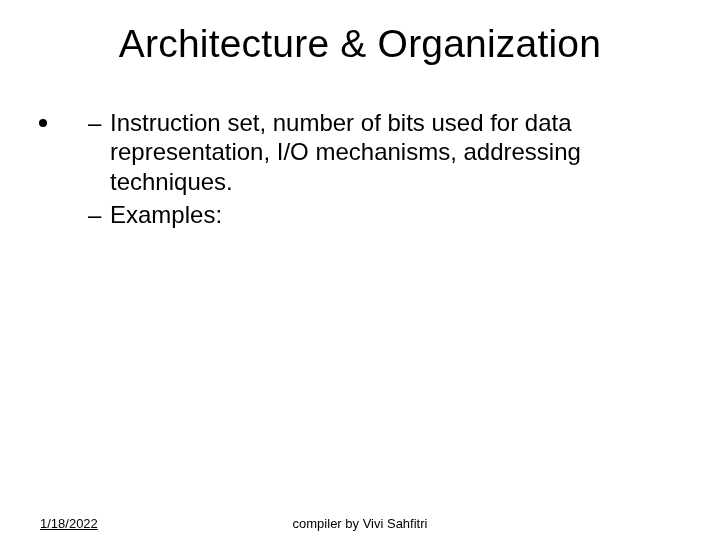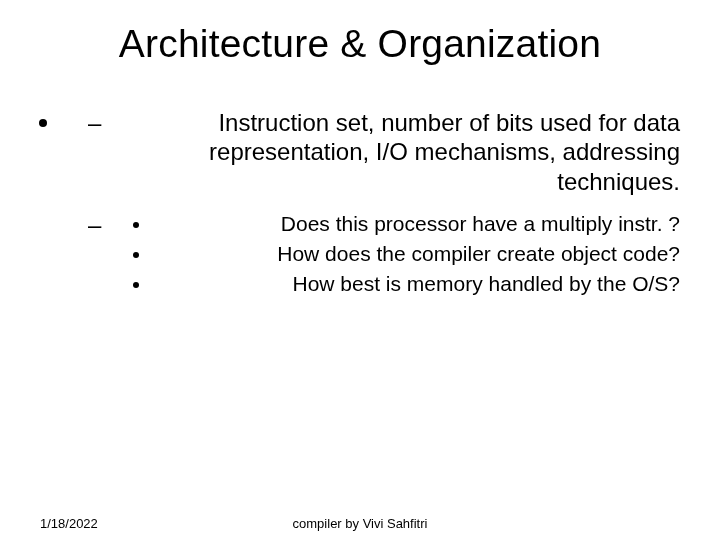--- a/index.html
+++ b/index.html
@@ -1,47 +1,43 @@
 <!DOCTYPE html>
 <html><head>
 <meta charset="utf-8">
 <style>
   * { box-sizing: border-box; margin: 0; padding: 0; }
   html, body { width: 720px; height: 540px; background: #fff; font-family: Arial, Helvetica, sans-serif; color: #000; }
   .slide { width: 720px; height: 536px; position: relative; padding: 22px 40px 0 40px; }
   .title { font-size: 39px; text-align: center; margin-top: 0; margin-bottom: 40px; font-weight: 400; letter-spacing: 0.2px; }
   .lvl1 { list-style: disc; padding-left: 22px; }
   .lvl1 > li { font-size: 27px; line-height: 1.22; margin-bottom: 8px; font-weight: 400; }
-  .lvl2 { list-style: none; padding-left: 26px; margin-top: 26px; text-align: right; }
+  .lvl2 { list-style: none; padding-left: 26px; margin-top: 26px; }
   .lvl2 > li { font-size: 24px; line-height: 1.22; margin-bottom: 4px; position: relative; padding-left: 22px; font-weight: 400; }
   .lvl2 > li::before { content: "–"; position: absolute; left: 0; }
   .lvl3 { list-style: disc; padding-left: 42px; margin-top: 14px; }
   .lvl3 > li { font-size: 21px; line-height: 1.3; margin-bottom: 3px; font-weight: 400; }
   .footer { position: absolute; bottom: 20px; left: 0; width: 100%; padding: 0 40px; font-size: 13px; color: #000; }
-  .footer .date { position: absolute; left: 40px; }
+  .footer .date { position: absolute; left: 40px; text-decoration: underline; }
   .footer .author { position: absolute; left: 50%; transform: translateX(-50%); }
 </style>
 </head>
 <body>
 
 <div class="slide">
   <h1 class="title">Architecture &amp; Organization</h1>
 
   <ul class="lvl1">
     <li>
       <ul class="lvl2">
         <li>
           <span>Instruction set, number of bits used for data representation, I/O mechanisms, addressing techniques.</span>
         </li>
         <li>
-          <ul class="lvl3">
-            <li>Does this processor have a multiply instr. ?</li>
-            <li>How does the compiler create object code?</li>
-            <li>How best is memory handled by the O/S?</li>
-          </ul>
+          <span>Examples:</span>
         </li>
       </ul>
     </li>
   </ul>
 
   <div class="footer">
     <span class="date">1/18/2022</span>
     <span class="author">compiler by Vivi Sahfitri</span>
   </div>
 </div>

